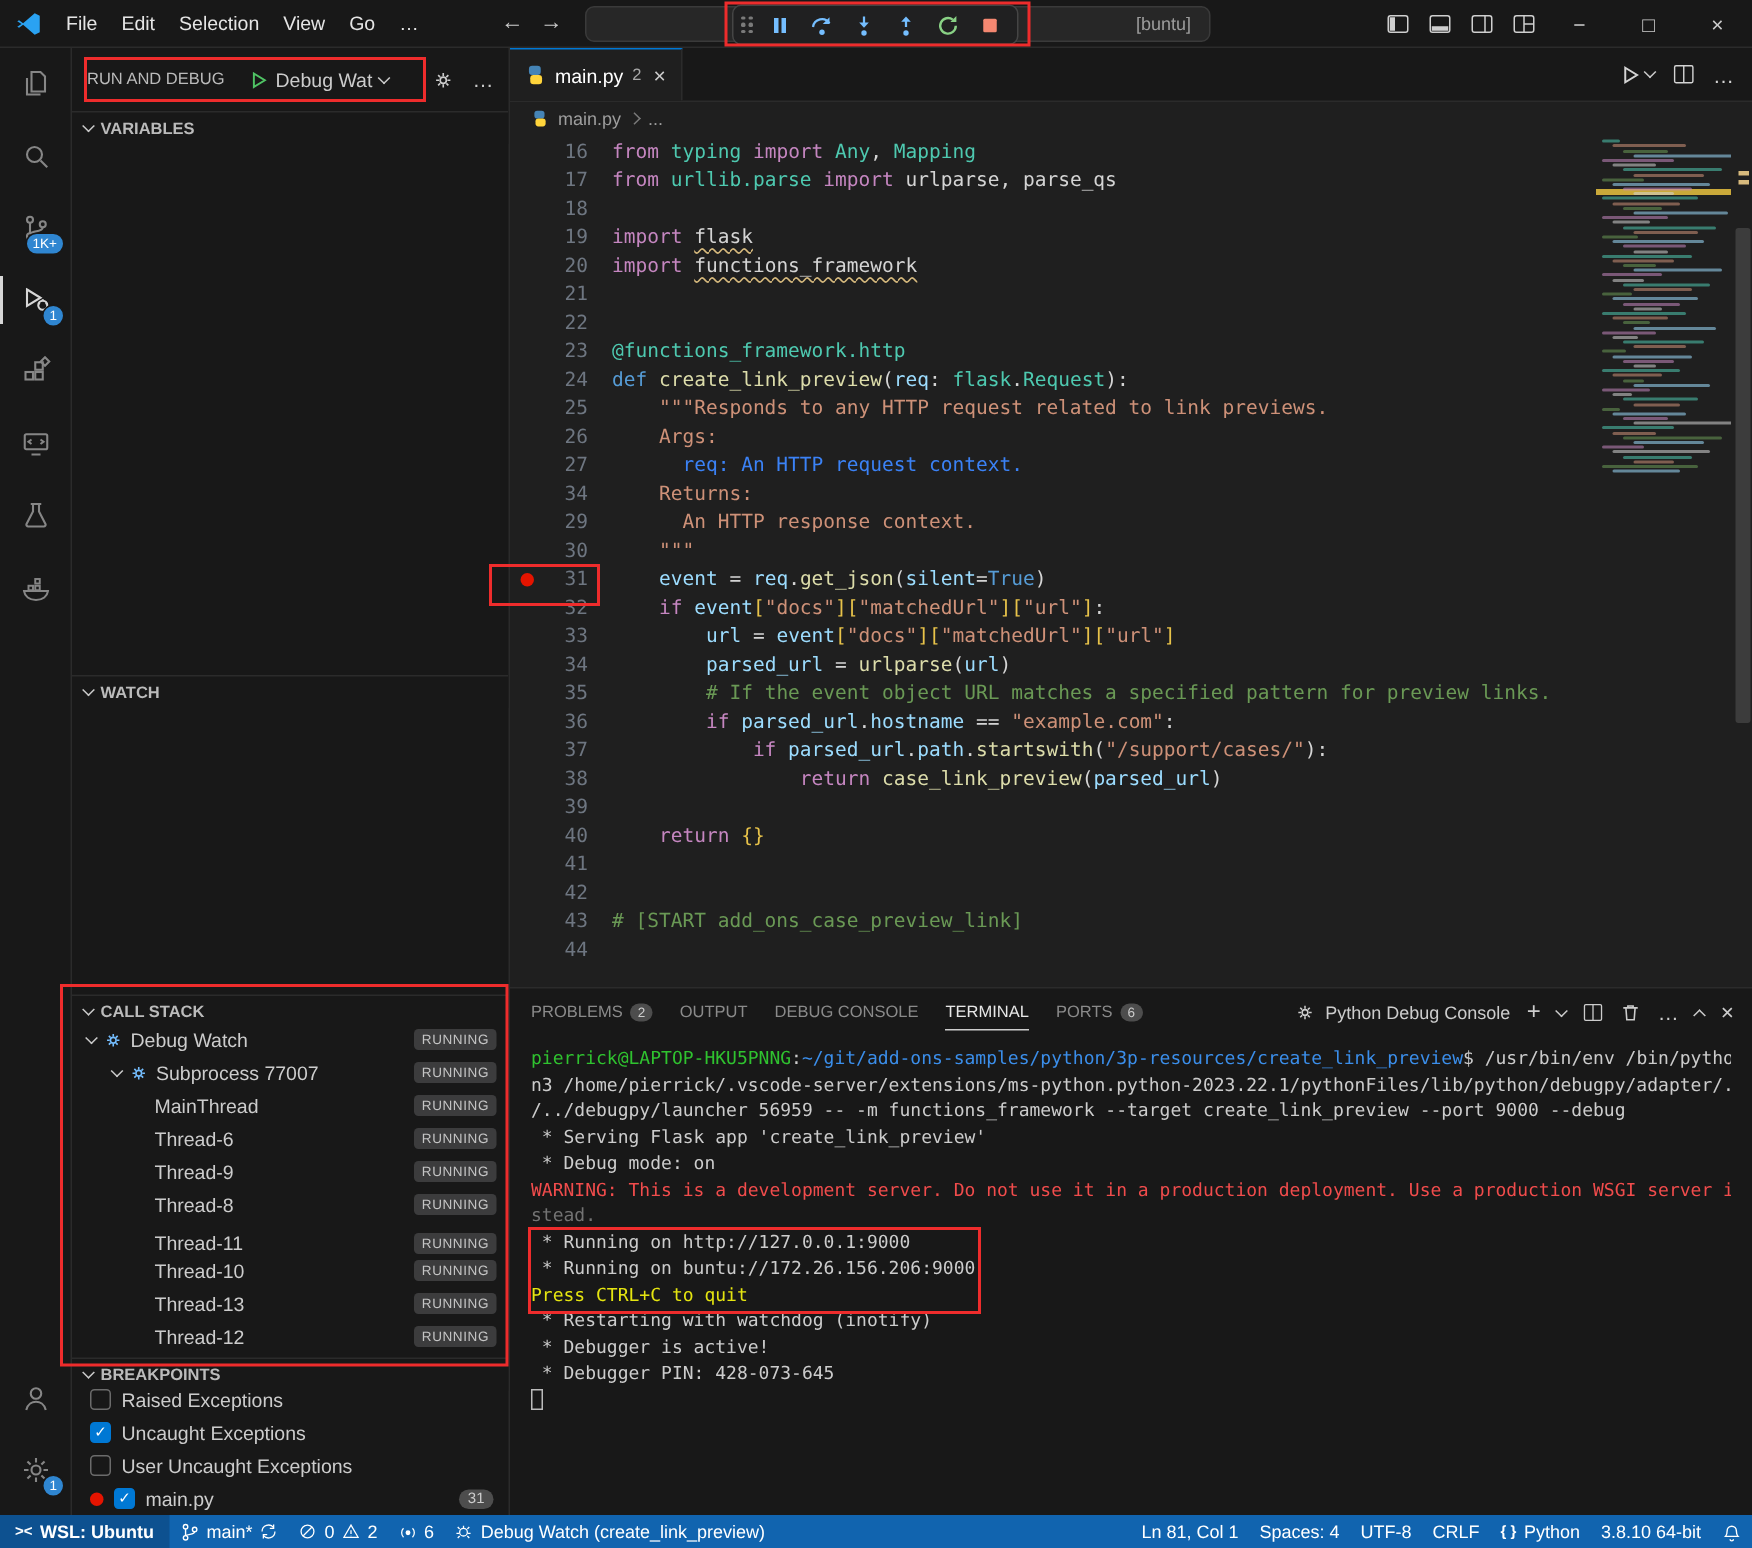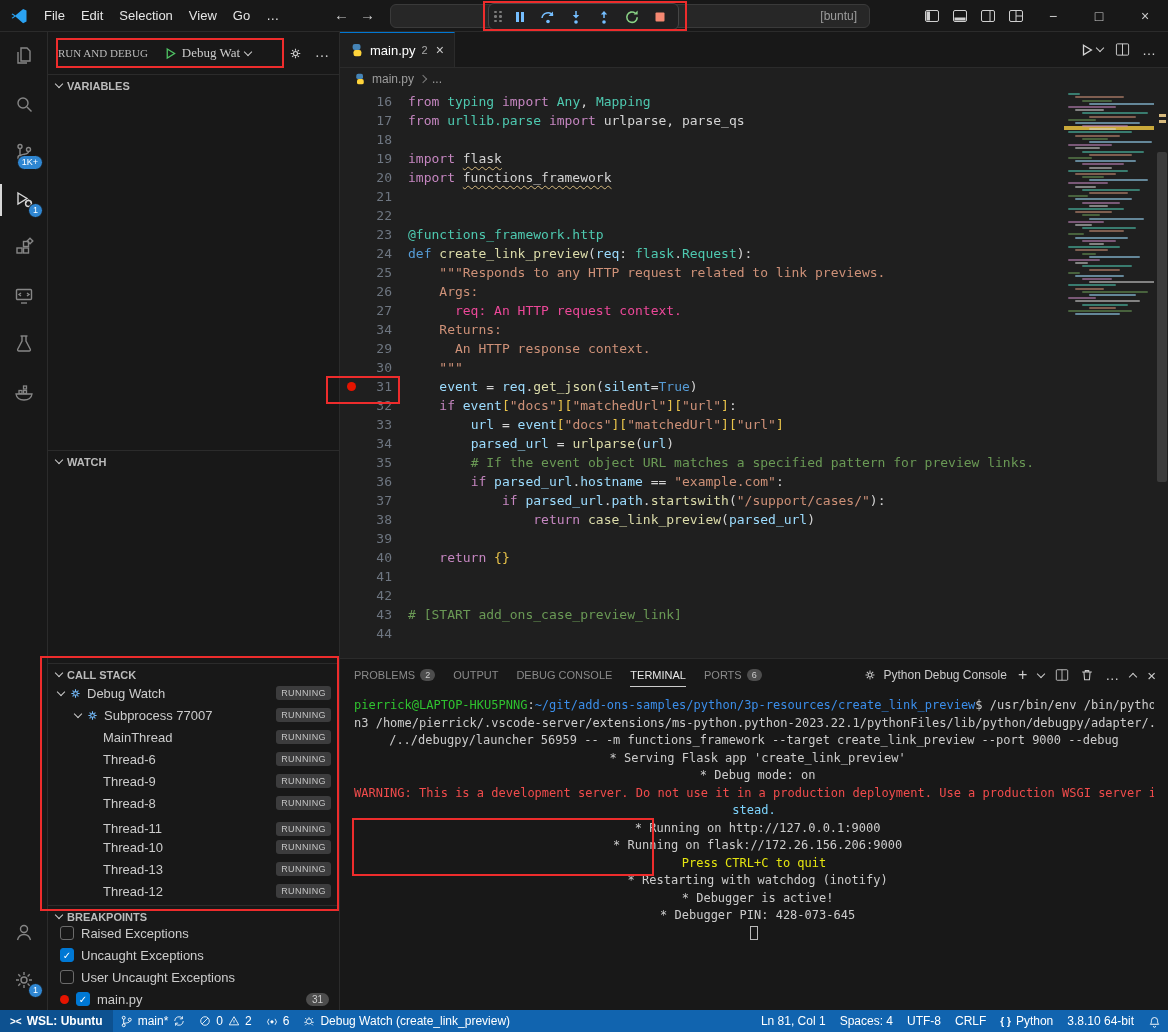--- a/index.html
+++ b/index.html
@@ -7,21 +7,21 @@
   .app{ position:relative; width:1168px; height:1032px; background:#1f1f1f;
         font-family:"Liberation Sans",sans-serif; color:#cccccc; overflow:hidden; }
   svg{ display:block; }
 
   
   .titlebar{ position:absolute; top:0; left:0; right:0; height:32px; background:#181818;
              border-bottom:1px solid #2b2b2b; display:flex; align-items:center; font-size:13px; z-index:5;}
   .vslogo{ margin:0 8px 0 10px; }
   .menu-item{ padding:3px 8px; border-radius:4px; color:#e5e5e5; }
   .nav-arrow{ position:absolute; top:6px; font-size:15px; color:#cccccc; }
-  .command-center{ position:absolute; left:390px; top:4px; width:480px; height:24px; background:#272727;
+  .command-center{ position:absolute; left:390px; top:4px; width:417px; height:24px; background:#272727;
                    border:1px solid #3a3a3a; border-radius:6px; color:#9d9d9d; font-size:12px;
                    display:flex; align-items:center; justify-content:flex-end; padding-right:12px;}
   .debug-toolbar{ position:absolute; left:488px; top:3px; height:27px; background:#202021;
                   border:1px solid #454545; border-radius:6px; display:flex; align-items:center;
                   gap:2px; padding:0 5px; z-index:6;}
   .grip{ display:grid; grid-template-columns:3px 3px; gap:2px; margin-right:3px;}
   .grip i{ width:2.5px; height:2.5px; background:#7a7a7a; border-radius:50%;}
   .dbg-btn{ width:26px; height:23px; display:flex; align-items:center; justify-content:center; border-radius:4px;}
   .win-icons{ position:absolute; right:0; top:0; height:32px; display:flex; align-items:center;}
   .layout-icon{ width:28px; height:32px; display:flex; align-items:center; justify-content:center;}
@@ -32,21 +32,21 @@
                 border-right:1px solid #2b2b2b; z-index:4;}
   .ab-item{ position:relative; height:48px; display:flex; align-items:center; justify-content:center;}
   .ab-item.active::before{ content:""; position:absolute; left:0; top:8px; bottom:8px; width:2px; background:#d7d7d7;}
   .ab-badge{ position:absolute; right:4px; bottom:6px; background:#2f86d1; color:#fff; font-size:9px;
              line-height:1; padding:2px 4px; border-radius:9px; border:1px solid #181818;}
   .ab-bottom{ position:absolute; bottom:6px; left:0; right:0;}
 
   
   .sidebar{ position:absolute; top:32px; left:48px; width:292px; bottom:22px; background:#181818;
             border-right:1px solid #2b2b2b; overflow:hidden; z-index:3;}
-  .sb-toolbar{ position:absolute; top:6px; left:0; right:0; height:30px; display:flex; align-items:center; padding:0 10px;font-family:Liberation Serif, serif;}
+  .sb-toolbar{ position:absolute; top:6px; left:0; right:0; height:30px; display:flex; align-items:center; padding:0 10px;}
   .sb-title{ font-size:11px; color:#bbbbbb; margin-right:10px; white-space:nowrap;}
   .debug-picker{ display:flex; align-items:center; gap:5px; padding:3px 6px; border-radius:4px;}
   .picker-label{ font-size:13px; color:#cccccc;}
   .sec-h{ position:absolute; left:0; right:0; height:22px; display:flex; align-items:center; gap:5px;
           padding-left:8px; font-size:11px; font-weight:bold; color:#bbbbbb; border-top:1px solid #2b2b2b; background:#181818;}
   .chev{ width:6px; height:6px; border-right:1.4px solid #cccccc; border-bottom:1.4px solid #cccccc; display:inline-block;}
   .chev.down{ transform:rotate(45deg); margin-top:-3px;}
   .chev.up{ transform:rotate(-135deg); margin-top:3px;}
   .chev.right{ transform:rotate(-45deg);}
   .cs-list{ position:absolute; left:0; right:0; top:650px;}
@@ -84,21 +84,21 @@
              text-decoration-thickness:1px; text-underline-offset:3px;}
   .minimap{ position:absolute; right:14px; top:2px; width:90px; height:235px; overflow:hidden;}
   .mm-line{ height:2px; margin-top:1.2px; border-radius:1px; opacity:.55;}
   .mm-hl{ position:absolute; left:0; right:0; top:34px; height:4px; background:#caa93a;}
   .scrollbar-col{ position:absolute; right:0; top:0; bottom:0; width:12px;}
   .sb-thumb{ position:absolute; right:1px; top:62px; width:10px; height:330px; background:rgba(121,121,121,.32); border-radius:2px;}
   .sb-mark{ position:absolute; right:2px; width:7px; height:3px; background:#d7ba7d;}
 
   
   .panel{ position:absolute; left:340px; top:658px; right:0; bottom:22px; background:#181818;
-          border-top:1px solid #2b2b2b; z-index:2;text-align:center;}
+          border-top:1px solid #2b2b2b; z-index:2;}
   .panel-head{ height:32px; display:flex; align-items:center; padding-left:14px; gap:18px;}
   .ptab{ position:relative; font-size:11px; color:#8a8a8a; display:flex; align-items:center; gap:5px; height:32px;}
   .ptab.active{ color:#e7e7e7;}
   .ptab.active::after{ content:""; position:absolute; left:0; right:0; bottom:4px; height:1px; background:#cccccc;}
   .ptab-badge{ background:#4d4d4d; color:#cccccc; font-size:9px; padding:1px 5px; border-radius:8px;}
   .panel-right{ margin-left:auto; display:flex; align-items:center; gap:11px; padding-right:12px; color:#cccccc; font-size:12px;}
   .terminal{ position:absolute; top:38px; left:14px; right:14px; bottom:0; font-family:"DejaVu Sans Mono",monospace;
              font-size:12px; overflow:hidden;}
   .t-line{ height:17.5px; line-height:17.5px; white-space:pre;}
   .t-cursor{ display:inline-block; width:8px; height:14px; border:1px solid #bbbbbb; vertical-align:middle;}
@@ -509,21 +509,21 @@
             <span class="line-text"><span style="color: rgb(206, 145, 120);">    """Responds to any HTTP request related to link previews.</span></span>
           </div>
           <div class="code-line">
             <div class="bp-col"></div>
             <span class="line-num">26</span>
             <span class="line-text"><span style="color: rgb(206, 145, 120);">    Args:</span></span>
           </div>
           <div class="code-line">
             <div class="bp-col"></div>
             <span class="line-num">27</span>
-            <span class="line-text"><span style="color: #ec4899;">      req: An HTTP request context.</span></span>
+            <span class="line-text"><span style="color: #3b82f6;">      req: An HTTP request context.</span></span>
           </div>
           <div class="code-line">
             <div class="bp-col"></div>
             <span class="line-num">34</span>
             <span class="line-text"><span style="color: rgb(206, 145, 120);">    Returns:</span></span>
           </div>
           <div class="code-line">
             <div class="bp-col"></div>
             <span class="line-num">29</span>
             <span class="line-text"><span style="color: rgb(206, 145, 120);">      An HTTP response context.</span></span>
@@ -734,23 +734,23 @@
         <span style="font-size:15px;">×</span>
       </div>
     </div>
     <div class="terminal">
         <div class="t-line"><span style="color: rgb(47, 194, 47);">pierrick@LAPTOP-HKU5PNNG</span><span style="color: rgb(204, 204, 204);">:</span><span style="color: rgb(59, 142, 234);">~/git/add-ons-samples/python/3p-resources/create_link_preview</span><span style="color: rgb(204, 204, 204);">$</span><span style="color: rgb(204, 204, 204);"> /usr/bin/env /bin/pytho</span></div>
         <div class="t-line"><span style="color: rgb(204, 204, 204);">n3 /home/pierrick/.vscode-server/extensions/ms-python.python-2023.22.1/pythonFiles/lib/python/debugpy/adapter/..</span></div>
         <div class="t-line"><span style="color: rgb(204, 204, 204);">/../debugpy/launcher 56959 -- -m functions_framework --target create_link_preview --port 9000 --debug</span></div>
         <div class="t-line"><span style="color: rgb(204, 204, 204);"> * Serving Flask app 'create_link_preview'</span></div>
         <div class="t-line"><span style="color: rgb(204, 204, 204);"> * Debug mode: on</span></div>
         <div class="t-line"><span style="color: rgb(241, 76, 76);">WARNING: This is a development server. Do not use it in a production deployment. Use a production WSGI server in</span></div>
-        <div class="t-line"><span style="color: #7dd3fc;">stead.</span></div>
+        <div class="t-line"><span style="color: #737373;">stead.</span></div>
         <div class="t-line"><span style="color: rgb(204, 204, 204);"> * Running on http://127.0.0.1:9000</span></div>
-        <div class="t-line"><span style="color: rgb(204, 204, 204);"> * Running on flask://172.26.156.206:9000</span></div>
+        <div class="t-line"><span style="color: rgb(204, 204, 204);"> * Running on buntu://172.26.156.206:9000</span></div>
         <div class="t-line"><span style="color: rgb(229, 229, 16);">Press CTRL+C to quit</span></div>
         <div class="t-line"><span style="color: rgb(204, 204, 204);"> * Restarting with watchdog (inotify)</span></div>
         <div class="t-line"><span style="color: rgb(204, 204, 204);"> * Debugger is active!</span></div>
         <div class="t-line"><span style="color: rgb(204, 204, 204);"> * Debugger PIN: 428-073-645</span></div>
         <div class="t-line"><span class="t-cursor"></span></div>
       </div>
   </div>
 
   <div class="statusbar">
     <span class="sb-item sb-remote">

